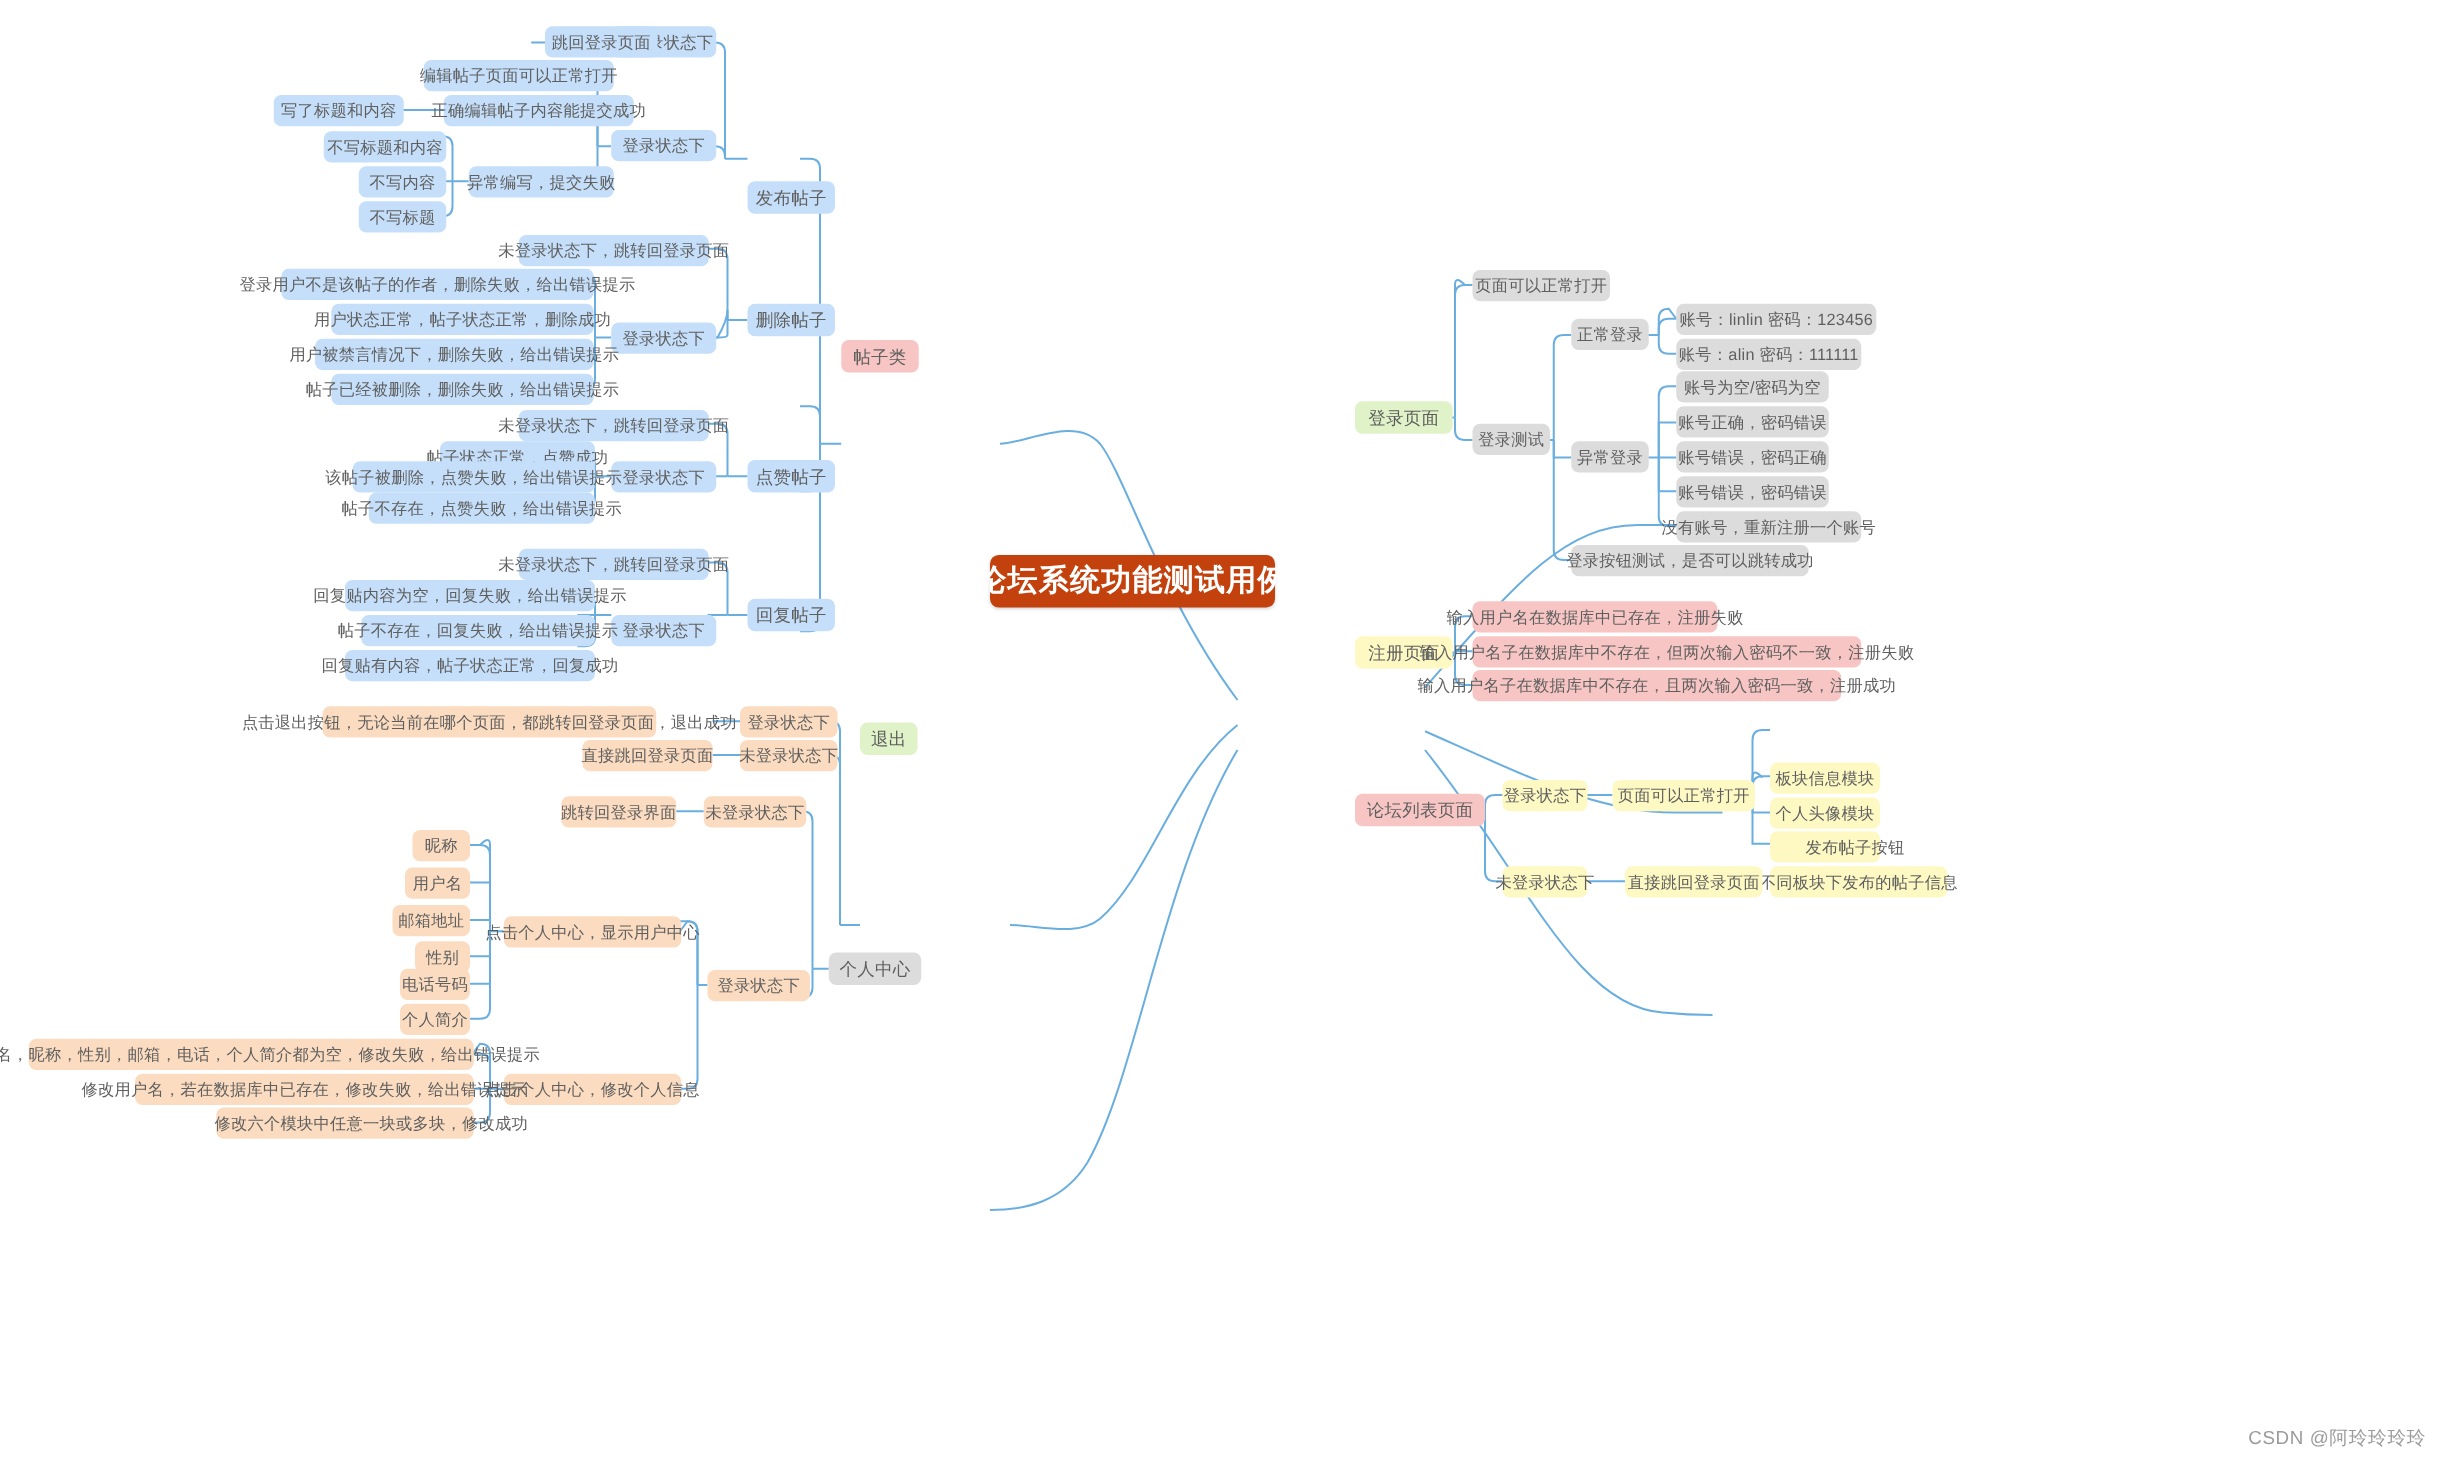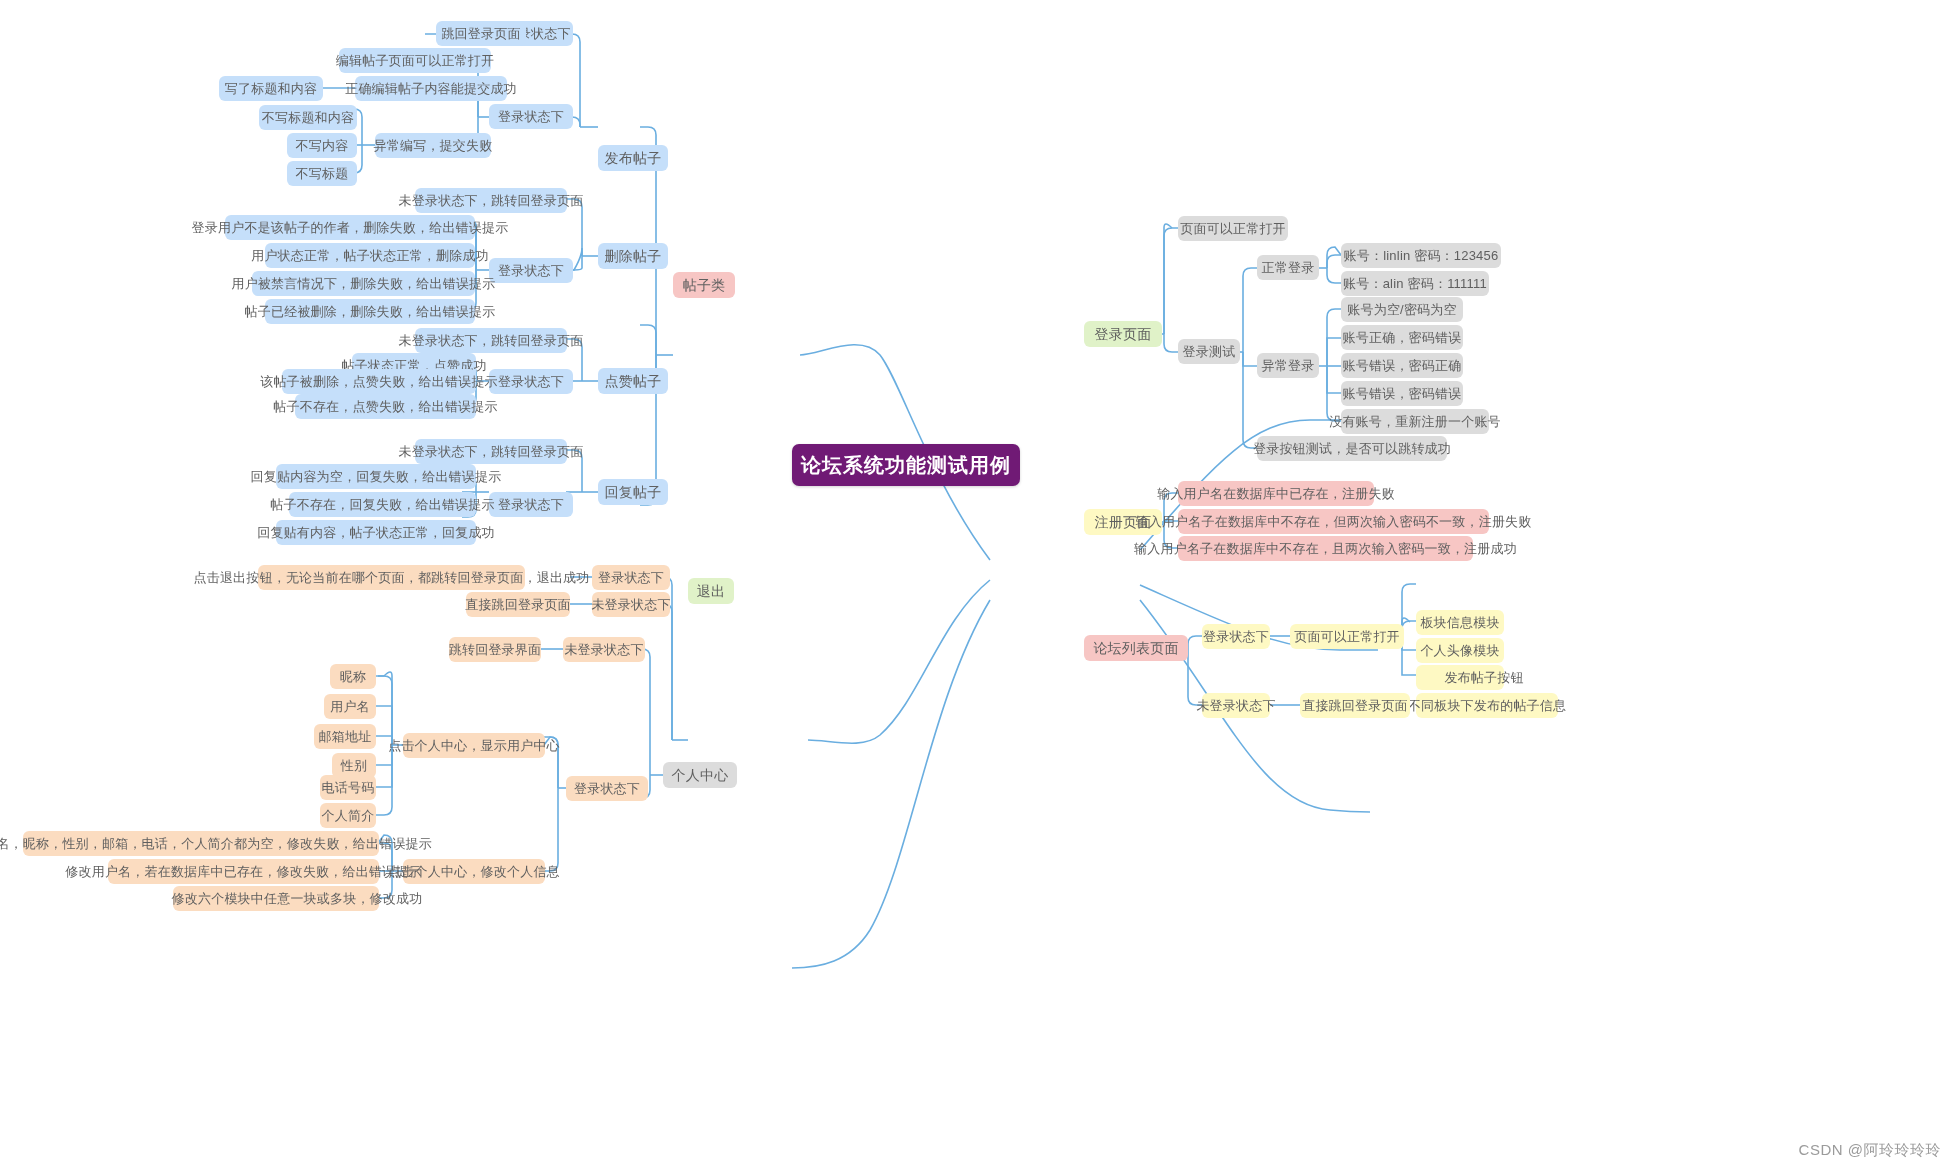--- a/index.html
+++ b/index.html
@@ -15,22 +15,22 @@
     box-sizing:border-box;
     display:flex;align-items:center;justify-content:center;
     border-radius:6px;
     color:#5a5a5a;
     white-space:nowrap;
     letter-spacing:0.2px;
     line-height:1;
   }
   
   .c-root{
-    background:#701a75;color:#ffffff;border-radius:7px;
-    font-size:20px;font-weight:600;letter-spacing:1px;
+    background:#c2410c;color:#ffffff;border-radius:7px;
+    font-size:24px;font-weight:600;letter-spacing:1px;
     box-shadow:0 1px 3px rgba(0,0,0,.18);
   }
   .c-green{background:#e0f2c8;color:#5c5c5c;}
   .c-gray{background:#dcdcdc;color:#5f5f5f;}
   .c-purple{background:#fef9c3;color:#5f5f5f;}
   .c-pink{background:#f7c6c4;color:#5f5f5f;}
   .c-blue{background:#c5dffa;color:#5f5f5f;}
   .c-orange{background:#fbdcc0;color:#5f5f5f;}
   .fs13{font-size:13px;}
   .fs14{font-size:14px;}

